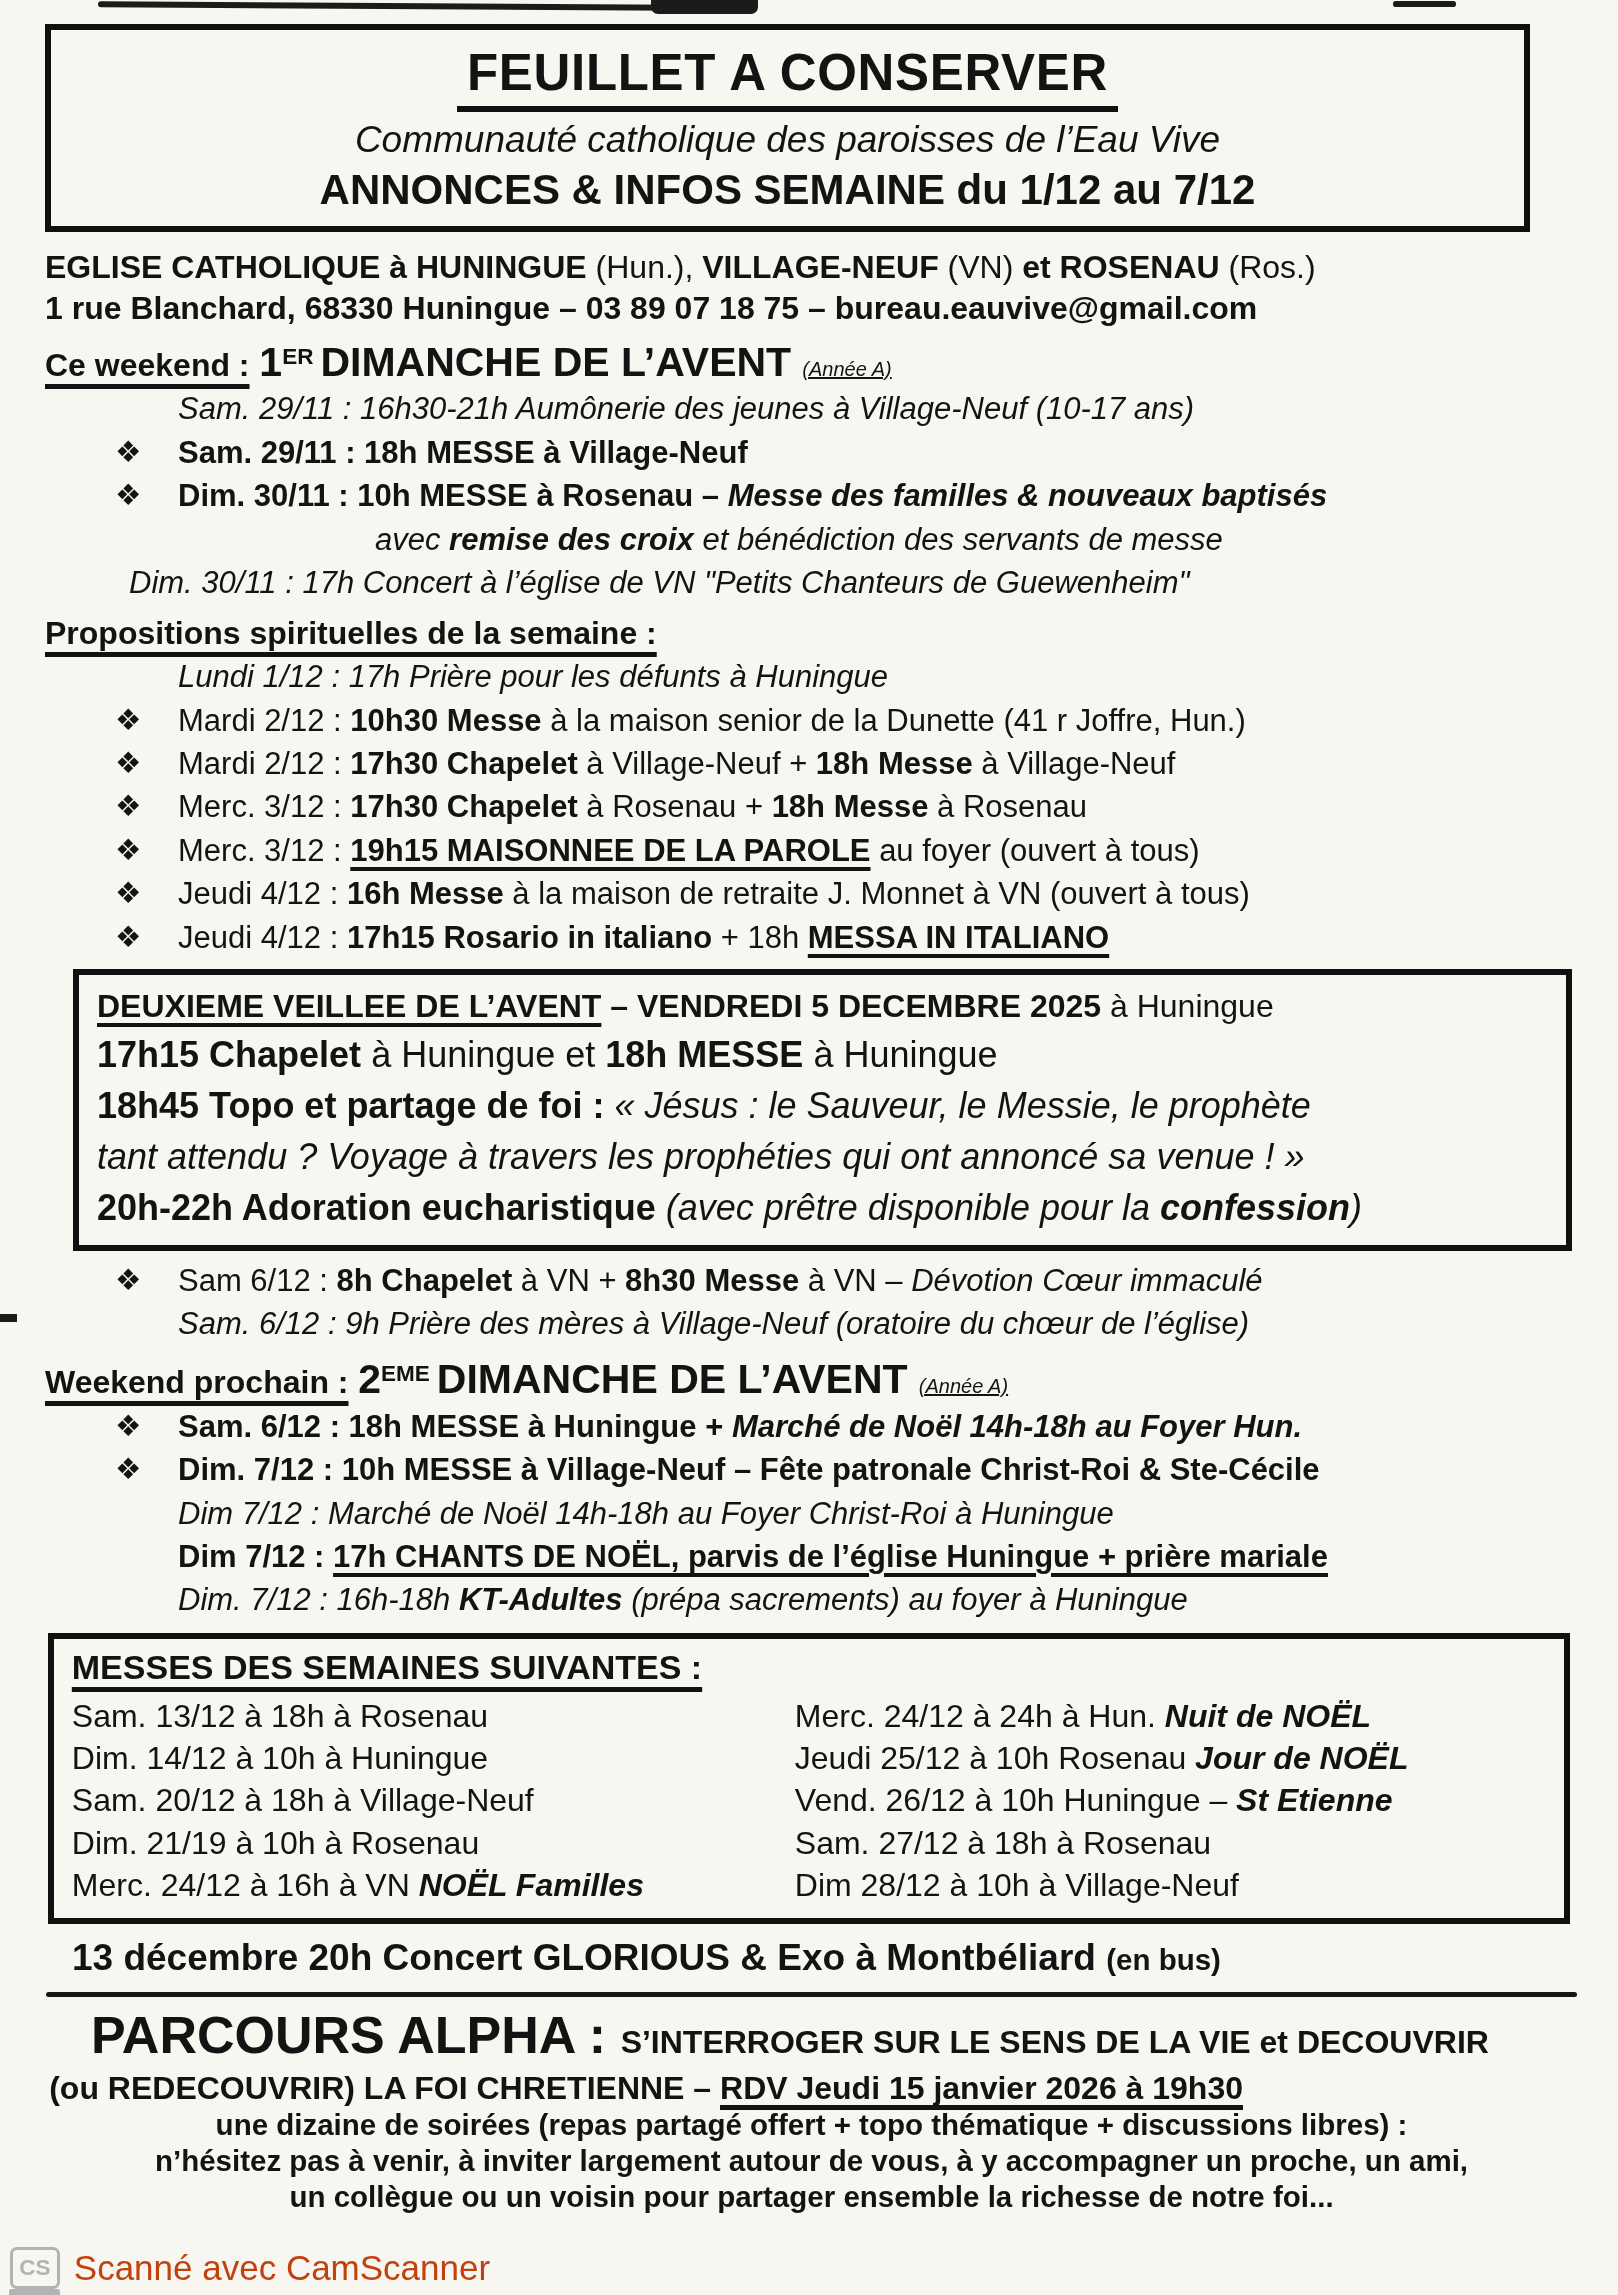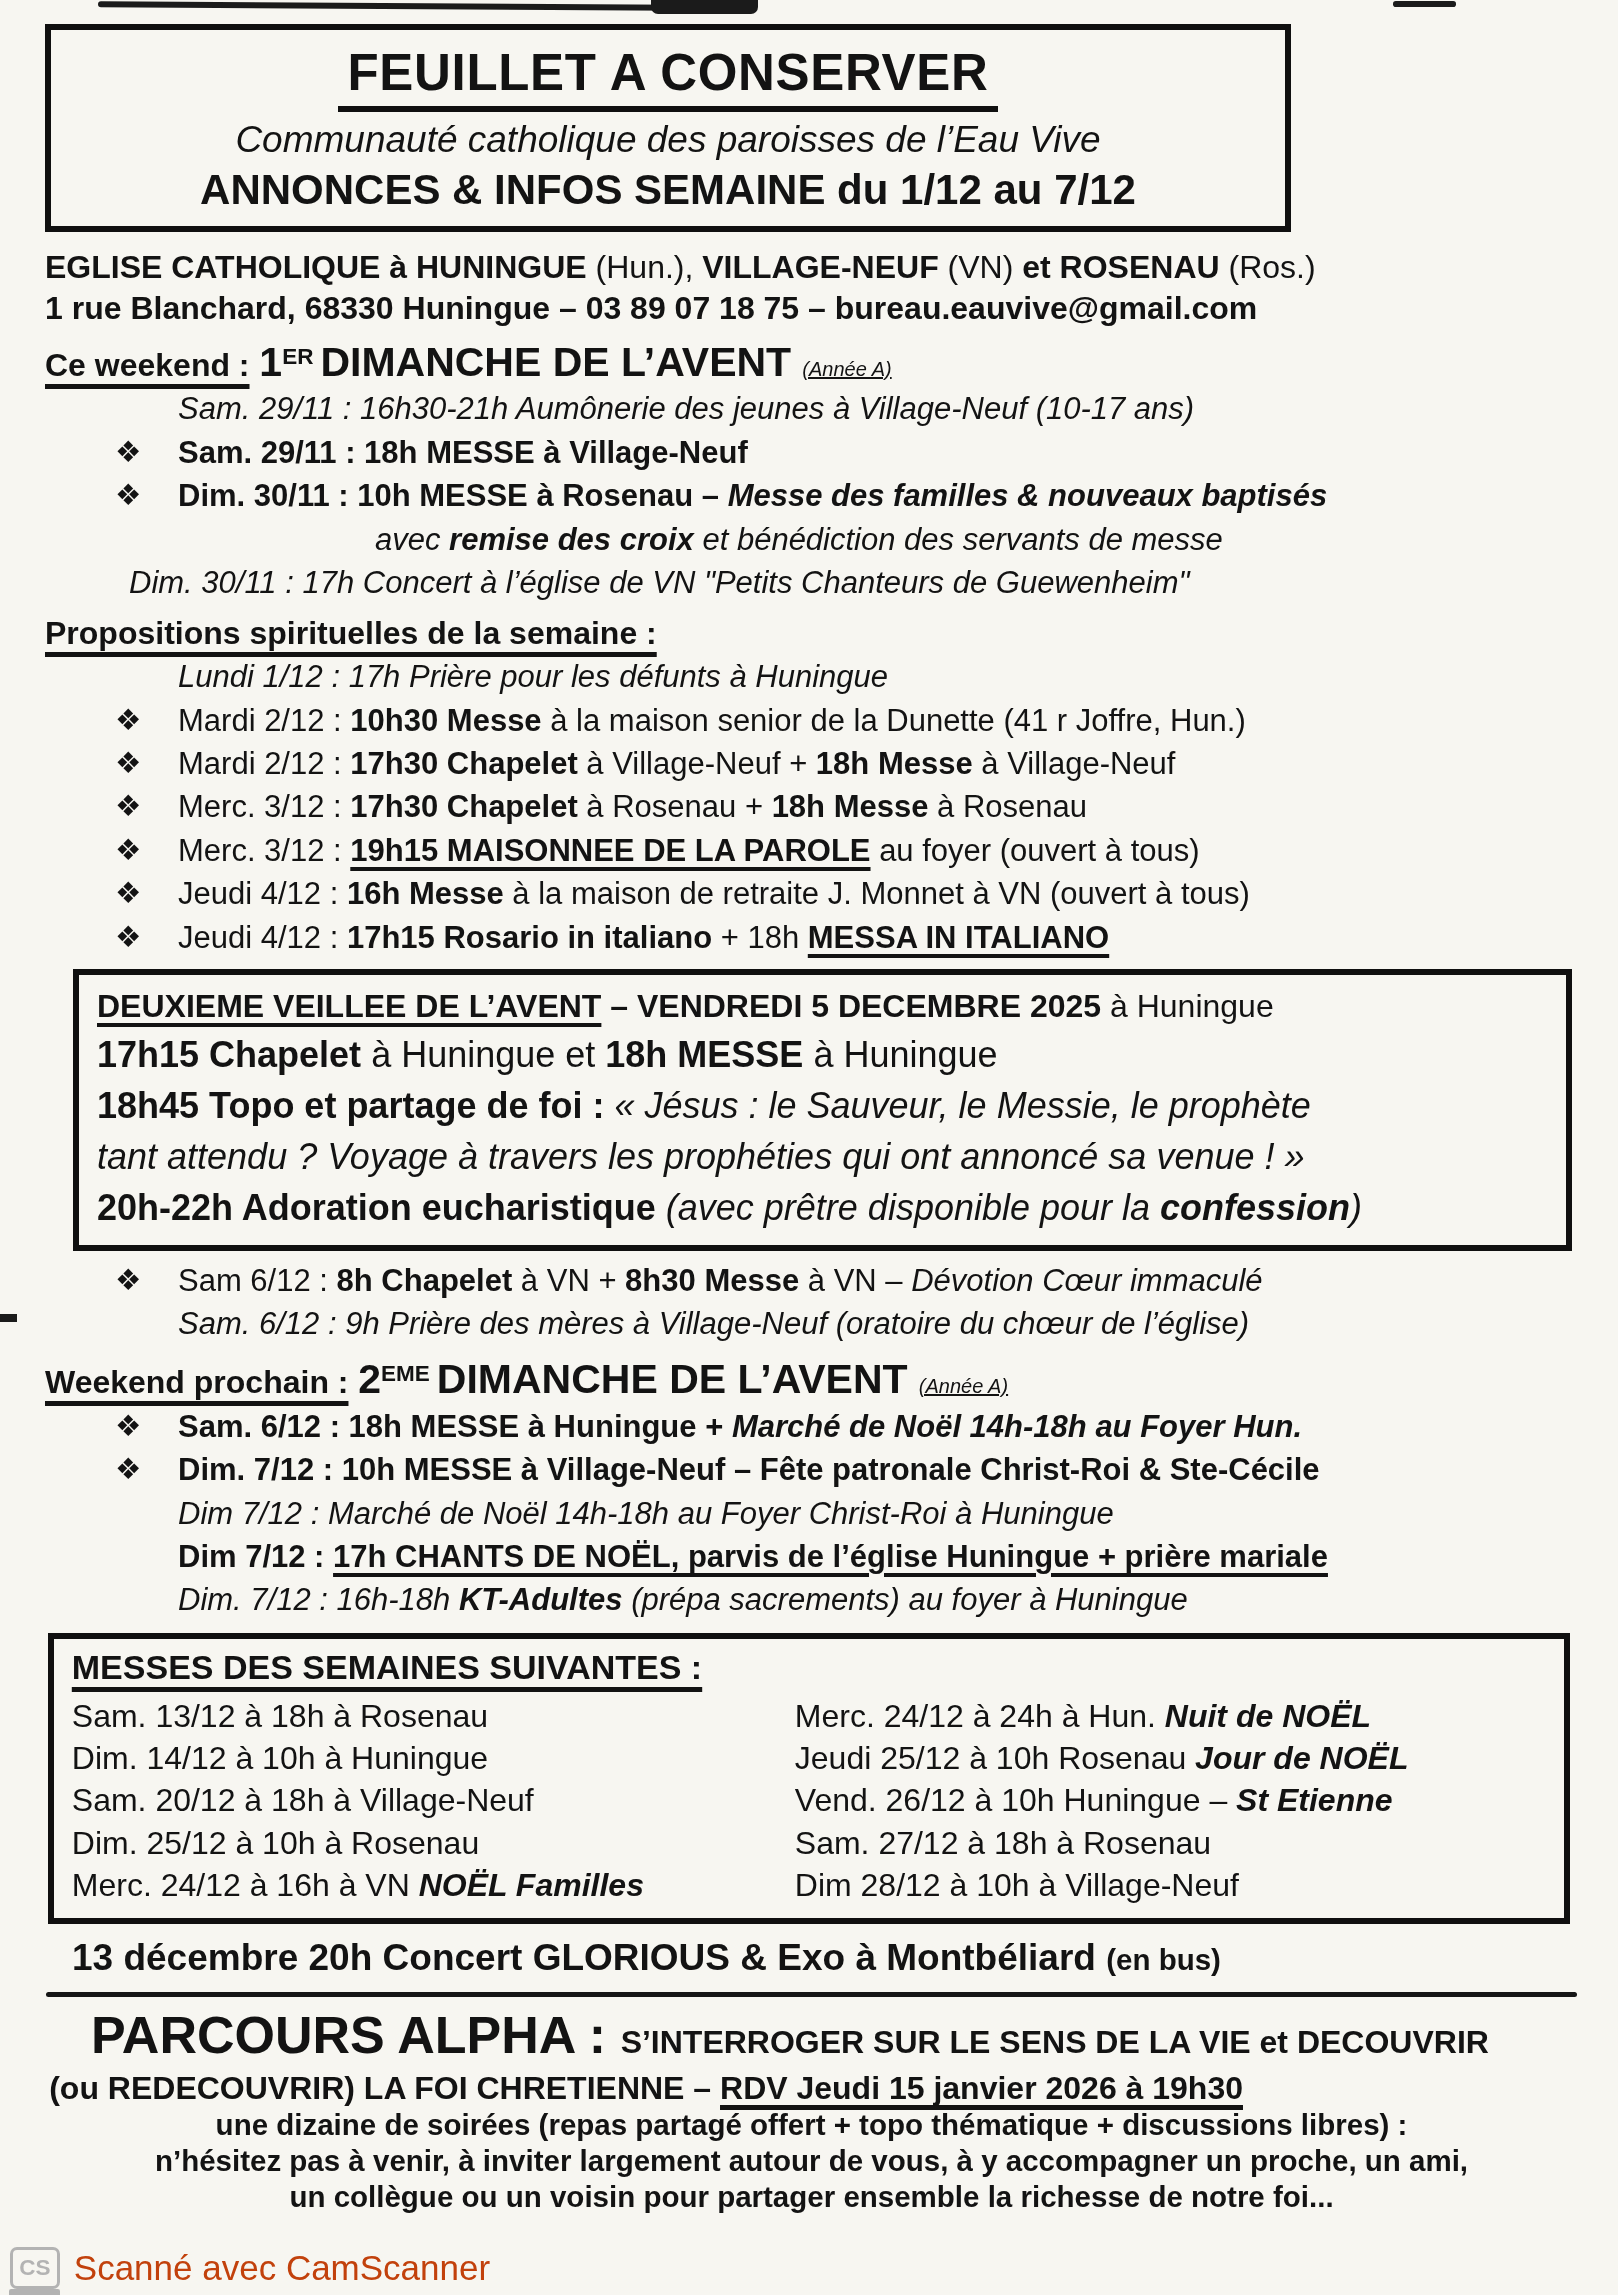--- a/index.html
+++ b/index.html
@@ -16,21 +16,21 @@
   
   .art{position:absolute;background:#1b1b1b;}
   .art-a{left:98px;top:2.8px;width:582px;height:6.3px;border-radius:3.5px;transform:rotate(.35deg);}
   .art-b{left:651px;top:0;width:107px;height:14px;border-radius:0 0 7px 7px;}
   .art-c{left:1393px;top:1.4px;width:63px;height:5.6px;border-radius:2.8px;}
   .art-d{left:0;top:1314px;width:17px;height:7.7px;}
 
   
   .hdr-box{
     border:6.3px solid #101010;
-    width:1246px;box-sizing:border-box;
+    width:1485px;box-sizing:border-box;
     margin:0 0 15.4px 0;
     padding:12.6px 14px 11.2px;
     text-align:center;
   }
   .hdr-title{
     display:inline-block;
     font-size:51px;font-weight:bold;letter-spacing:0.7px;
     border-bottom:6.3px solid #101010;padding:0 9.8px 4.2px;
   }
   .hdr-sub{font-size:37px;font-style:italic;margin-top:7px;}
@@ -170,21 +170,21 @@
     <div class="line in1"><span class="b">Dim 7/12 : </span><span class="b u">17h CHANTS DE NOËL, parvis de l’église Huningue + prière mariale</span></div>
     <div class="line i in1"><span>Dim. 7/12 : 16h-18h </span><span class="bi">KT-Adultes</span><span> (prépa sacrements) au foyer à Huningue</span></div>
 
     <div class="mbox">
       <span class="mbox-title">MESSES DES SEMAINES SUIVANTES :</span>
       <div class="mbox-cols">
         <div class="mcol-l">
           <div class="line"><span>Sam. 13/12 à 18h à Rosenau</span></div>
           <div class="line"><span>Dim. 14/12 à 10h à Huningue</span></div>
           <div class="line"><span>Sam. 20/12 à 18h à Village-Neuf</span></div>
-          <div class="line"><span>Dim. 25/12 à 10h à Rosenau</span></div>
+          <div class="line"><span>Dim. 21/19 à 10h à Rosenau</span></div>
           <div class="line"><span>Merc. 24/12 à 16h à VN </span><span class="bi">NOËL Familles</span></div>
         </div>
         <div class="mcol-r">
           <div class="line"><span>Merc. 24/12 à 24h à Hun. </span><span class="bi">Nuit de NOËL</span></div>
           <div class="line"><span>Jeudi 25/12 à 10h Rosenau </span><span class="bi">Jour de NOËL</span></div>
           <div class="line"><span>Vend. 26/12 à 10h Huningue – </span><span class="bi">St Etienne</span></div>
           <div class="line"><span>Sam. 27/12 à 18h à Rosenau</span></div>
           <div class="line"><span>Dim 28/12 à 10h à Village-Neuf</span></div>
         </div>
       </div>

